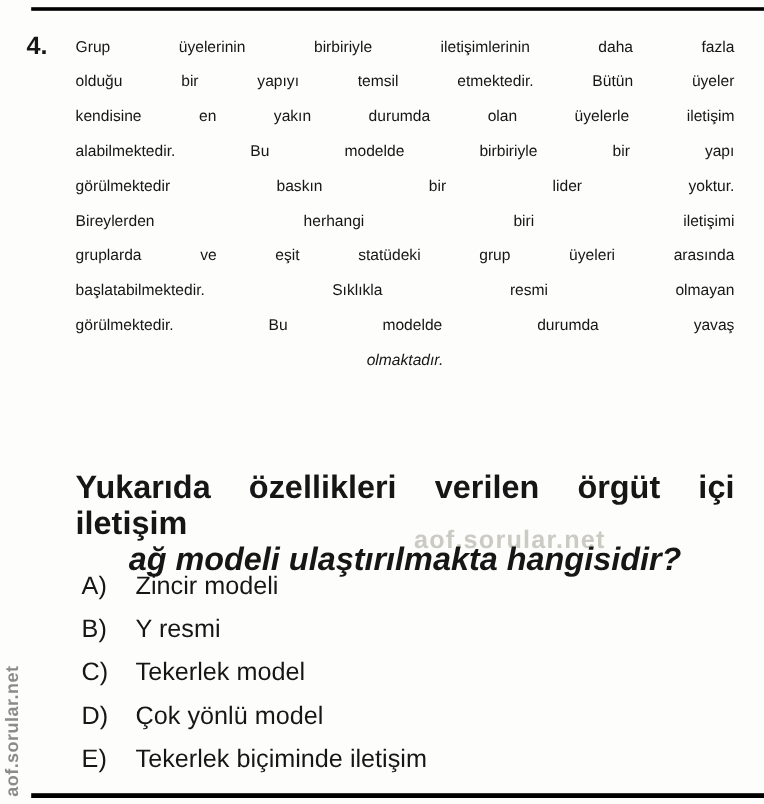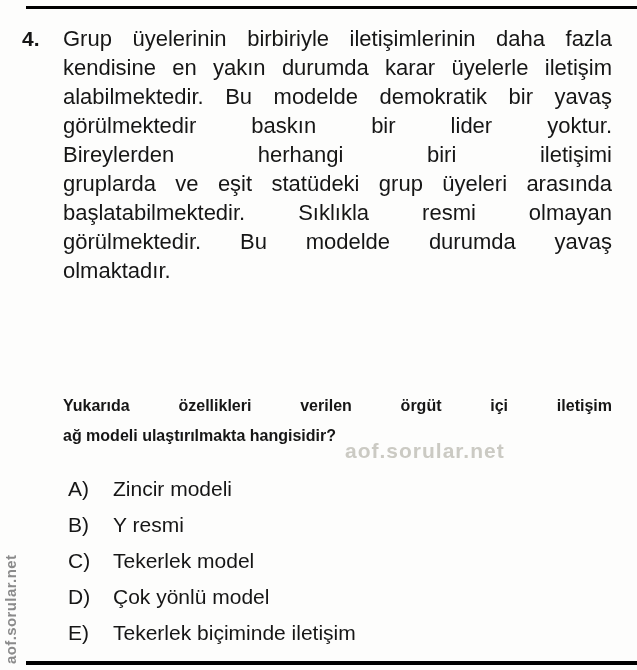--- a/index.html
+++ b/index.html
@@ -51,32 +51,32 @@
     top: 24px;
     font-size: 21px;
     font-weight: bold;
     line-height: 29px;
   }
   .para {
     position: absolute;
     left: 63px;
     top: 24px;
     width: 549px;
-    font-size: 22px;
+    font-size: 13px;
     line-height: 29px;
   }
   .jline { text-align: justify; text-align-last: justify; }
-  .line-left { text-align: left; }
+  .line-left { text-align: center; font-style: italic; }
 
   .prompt {
     position: absolute;
     left: 63px;
     top: 391px;
     width: 549px;
-    font-size: 16px;
+    font-size: 27px;
     font-weight: bold;
     line-height: 30px;
   }
 
   .options {
     position: absolute;
     left: 68px;
     top: 474px;
   }
   .opt-row {
@@ -99,22 +99,23 @@
 
   <div class="scan-bar bar-top"></div>
   <div class="scan-bar bar-bottom"></div>
 
   <div class="content">
 
     <div class="qnum">4.</div>
 
     <div class="para">
       <div class="jline">Grup üyelerinin birbiriyle iletişimlerinin daha fazla</div>
-      <div class="jline">kendisine en yakın durumda karar üyelerle iletişim</div>
-      <div class="jline">alabilmektedir. Bu modelde demokratik bir yavaş</div>
+      <div class="jline">olduğu bir yapıyı temsil etmektedir. Bütün üyeler</div>
+      <div class="jline">kendisine en yakın durumda olan üyelerle iletişim</div>
+      <div class="jline">alabilmektedir. Bu modelde birbiriyle bir yapı</div>
       <div class="jline">görülmektedir baskın bir lider yoktur.</div>
       <div class="jline">Bireylerden herhangi biri iletişimi</div>
       <div class="jline">gruplarda ve eşit statüdeki grup üyeleri arasında</div>
       <div class="jline">başlatabilmektedir. Sıklıkla resmi olmayan</div>
       <div class="jline">görülmektedir. Bu modelde durumda yavaş</div>
       <div class="line-left">olmaktadır.</div>
     </div>
 
     <div class="prompt">
       <div class="jline">Yukarıda özellikleri verilen örgüt içi iletişim</div>

